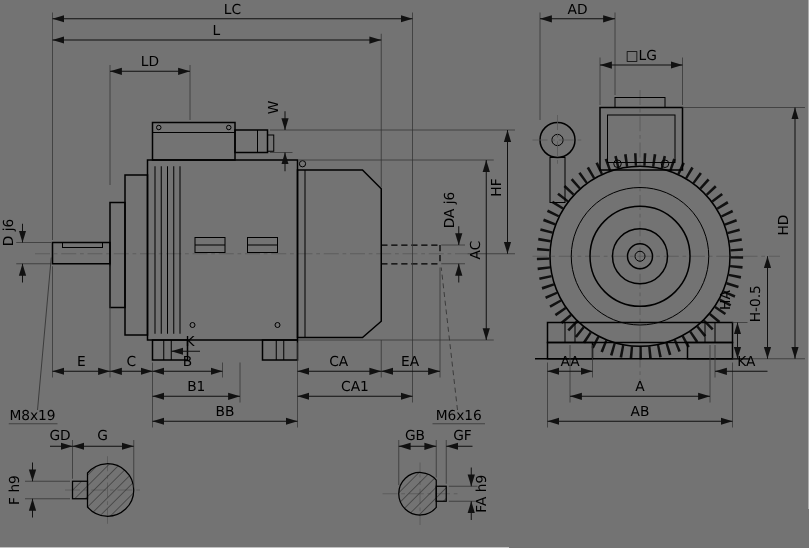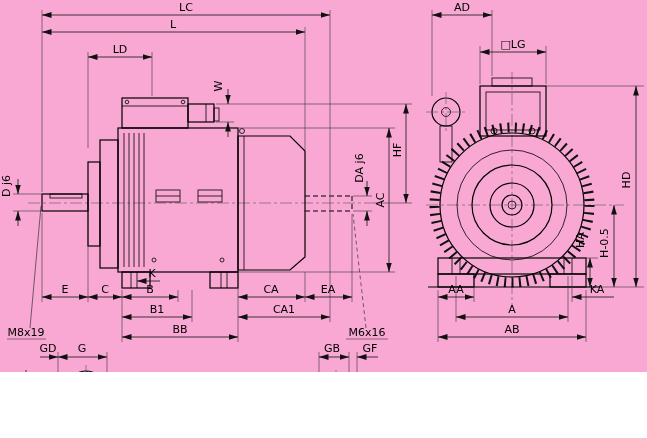--- a/index.html
+++ b/index.html
@@ -1,16 +1,16 @@
 <!DOCTYPE html>
 <html><head>
 <meta charset="utf-8">
 <style>
   html,body{margin:0;padding:0;background:#ffffff;}
-  .canvas{position:relative;width:647px;height:372px;background:#f9a8d4;overflow:hidden;}
+  .canvas{position:relative;width:647px;height:438px;background:#737373;overflow:hidden;}
   svg{display:block;}
   .o   {stroke:#000;stroke-width:1.2;fill:none;}
   .o2  {stroke:#000;stroke-width:.8;fill:none;}
   .x   {stroke:#333;stroke-width:.6;fill:none;}
   .dim {stroke:#111;stroke-width:.8;fill:none;}
   .cl  {stroke:#555;stroke-width:.6;stroke-dasharray:12 3 3 3;fill:none;}
   .hid {stroke:#000;stroke-width:1;stroke-dasharray:5 3;fill:none;}
   .ldr {stroke:#333;stroke-width:.7;fill:none;}
   .ldrd{stroke:#333;stroke-width:.7;stroke-dasharray:4 3;fill:none;}
   .fins{stroke:#111;stroke-width:10;stroke-dasharray:2 5.5;fill:none;}

